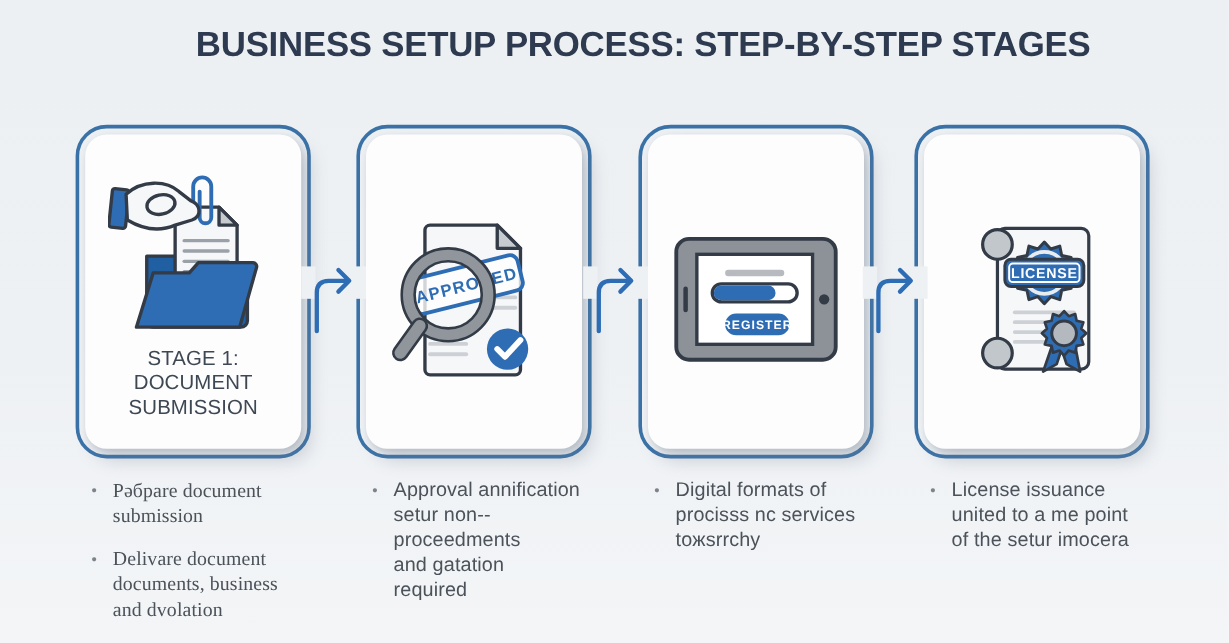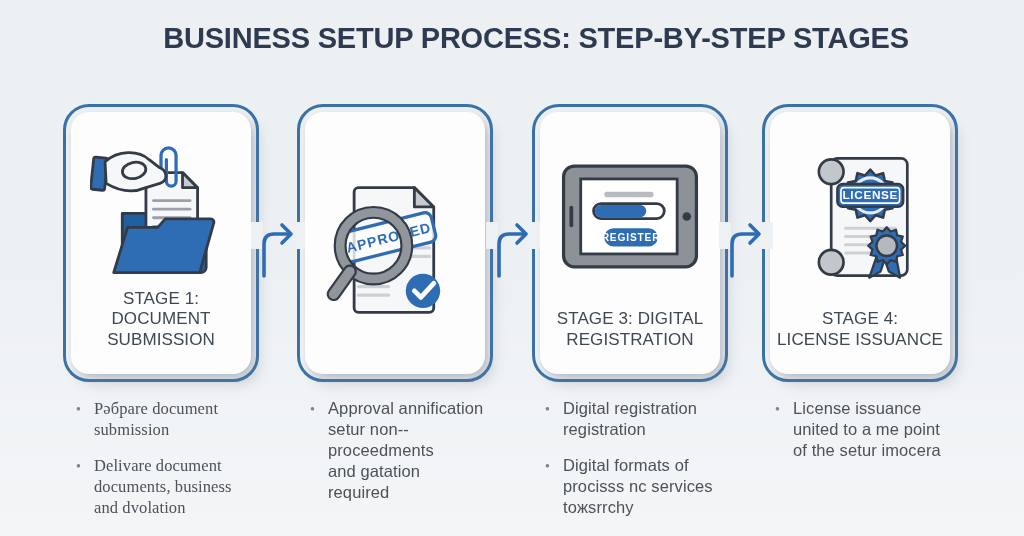--- a/index.html
+++ b/index.html
@@ -112,22 +112,20 @@
         <rect x="24" y="24" width="90" height="70" fill="#ffffff" stroke="#333b47" stroke-width="2.6"></rect>
         <rect x="13.5" y="49" width="3.5" height="20" rx="1.75" fill="#333b47"></rect>
         <circle cx="123" cy="59" r="4" fill="#333b47"></circle>
         <rect x="46" y="36" width="46" height="5" rx="2.5" fill="#b7bbc0"></rect>
         <rect x="36" y="47" width="66" height="14" rx="7" fill="#ffffff" stroke="#333b47" stroke-width="2.6"></rect>
         <rect x="37.2" y="48.3" width="48" height="11.4" rx="5.7" fill="#2e6db4"></rect>
         <rect x="46" y="70" width="50" height="17" rx="8.5" fill="#2e6db4"></rect>
         <text x="71" y="82" text-anchor="middle" font-size="9.5" font-weight="bold" fill="#ffffff" letter-spacing="0.8">REGISTER</text>
       </svg>
     </div>
-    <div class="stage-title">STAGE 3: DIGITAL
-REGISTRATION</div>
   </div>
 </div>
 
 <div class="stage-card card-4">
   <div class="card-inner">
     <div class="icon-wrap">
       <svg viewBox="0 0 132 140" width="136" height="144">
         <defs>
           <path id="star12" d="M25,0 L19.3,5.2 L21.7,12.5 L14.1,14.1 L12.5,21.7 L5.2,19.3 L0,25 L-5.2,19.3 L-12.5,21.7 L-14.1,14.1 L-21.7,12.5 L-19.3,5.2 L-25,0 L-19.3,-5.2 L-21.7,-12.5 L-14.1,-14.1 L-12.5,-21.7 L-5.2,-19.3 L0,-25 L5.2,-19.3 L12.5,-21.7 L14.1,-14.1 L21.7,-12.5 L19.3,-5.2 Z"></path>
         </defs>
@@ -148,22 +146,20 @@
         <rect x="47.5" y="40.5" width="57" height="15" rx="3" fill="none" stroke="#ffffff" stroke-width="1.6"></rect>
         <text x="76" y="52" text-anchor="middle" font-size="11.5" font-weight="bold" fill="#ffffff" letter-spacing="0.6">LICENSE</text>
         <polygon points="84,102 75,128 86,122 90,110" fill="#2e6db4" stroke="#333b47" stroke-width="2.2" stroke-linejoin="round"></polygon>
         <polygon points="100,102 105,128 94,122 90,110" fill="#2e6db4" stroke="#333b47" stroke-width="2.2" stroke-linejoin="round"></polygon>
         <g transform="translate(92,97)">
           <use href="#star12" transform="scale(0.72)" fill="#2e6db4" stroke="#333b47" stroke-width="3" stroke-linejoin="round"></use>
           <circle r="10" fill="#b3b9bf" stroke="#333b47" stroke-width="2.4"></circle>
         </g>
       </svg>
     </div>
-    <div class="stage-title">STAGE 4:
-LICENSE ISSUANCE</div>
   </div>
 </div>
 
 <div class="flow-arrow arrow-1">
   <div class="border-gap gap-left"></div>
   <div class="border-gap gap-right"></div>
   <svg width="54" height="84" viewBox="0 0 54 84">
     <path d="M13,72 V40 Q13,30 23,30 H37" fill="none" stroke="#2e6db4" stroke-width="3.6" stroke-linecap="round"></path>
     <path d="M31,21 L40,30 L31,39" fill="none" stroke="#2e6db4" stroke-width="3.6" stroke-linecap="round" stroke-linejoin="round"></path>
   </svg>
@@ -193,22 +189,20 @@
 and dvolation</span></li>
 </ul>
 <ul class="stage-bullets bullets-2">
   <li class="bullet-item"><span class="bullet-text">Approval annification
 setur non--
 proceedments
 and gatation
 required</span></li>
 </ul>
 <ul class="stage-bullets bullets-3">
-  <li class="bullet-item"><span class="bullet-text">Digital registration
-registration</span></li>
   <li class="bullet-item"><span class="bullet-text">Digital formats of
 procisss nc services
 toжsrrchy</span></li>
 </ul>
 <ul class="stage-bullets bullets-4">
   <li class="bullet-item"><span class="bullet-text">License issuance
 united to a me point
 of the setur imocera</span></li>
 </ul>
 

